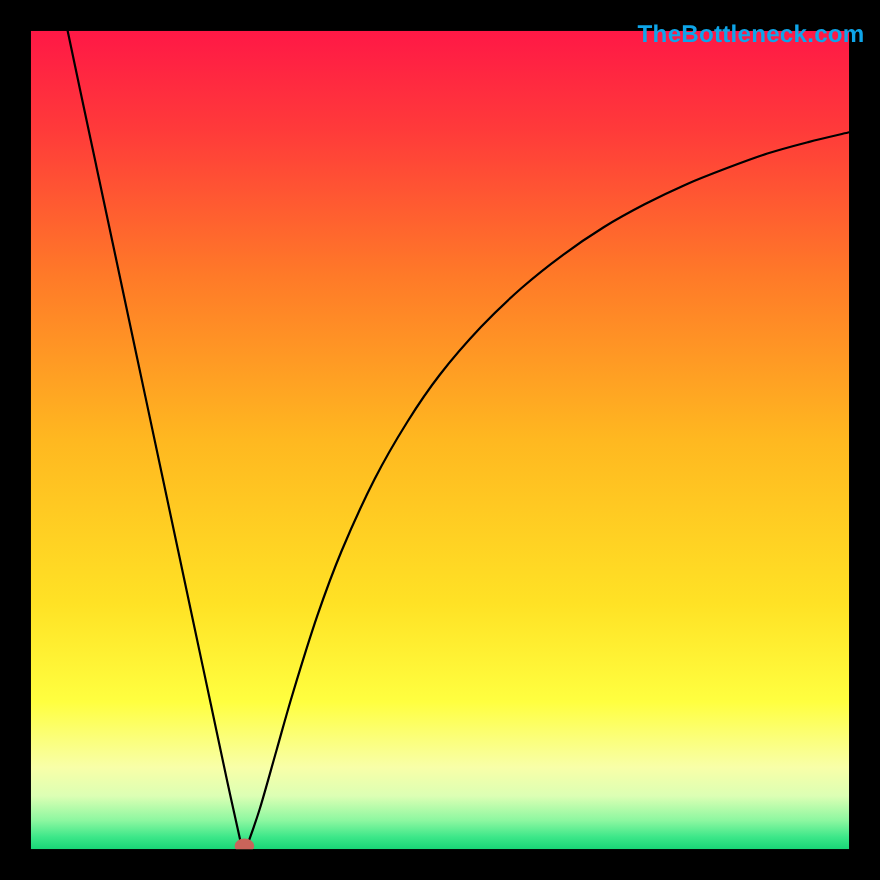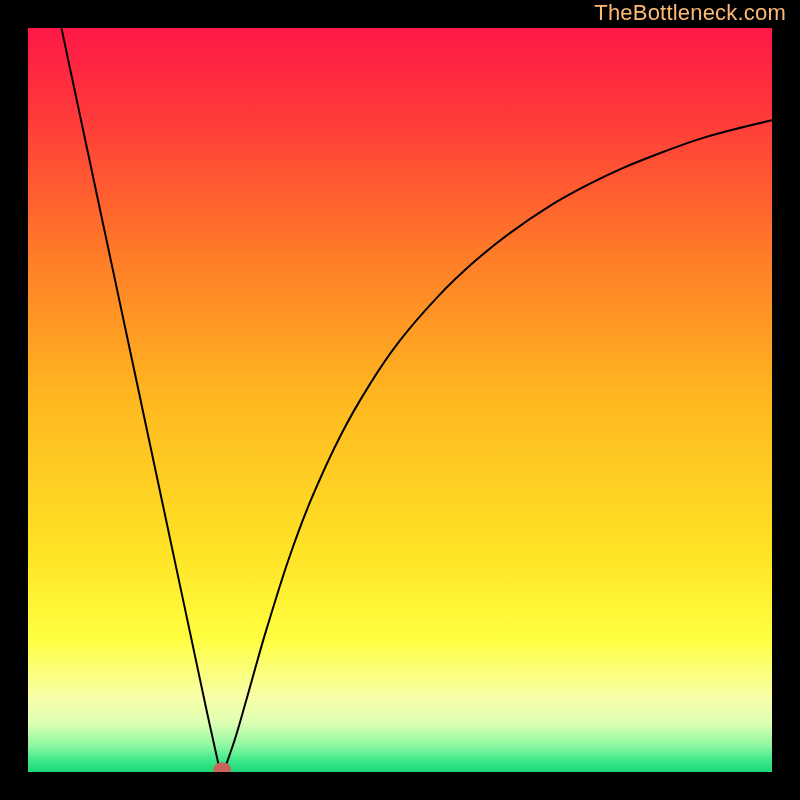--- a/index.html
+++ b/index.html
@@ -12,25 +12,25 @@
     font-family: Arial, Helvetica, sans-serif;
   }
   .frame {
     position: relative;
     width: 800px;
     height: 800px;
     background: #000;
   }
   .watermark {
     position: absolute;
-    top: 0;
+    top: 18px;
     right: 14px;
     font-size: 22px;
-    font-weight: 400;
-    color: #fdba74;
+    font-weight: 700;
+    color: #0ea5e9;
     letter-spacing: 0.2px;
     z-index: 10;
     user-select: none;
   }
   .plot {
     position: absolute;
     left: 28px;
     top: 28px;
     width: 744px;
     height: 744px;

